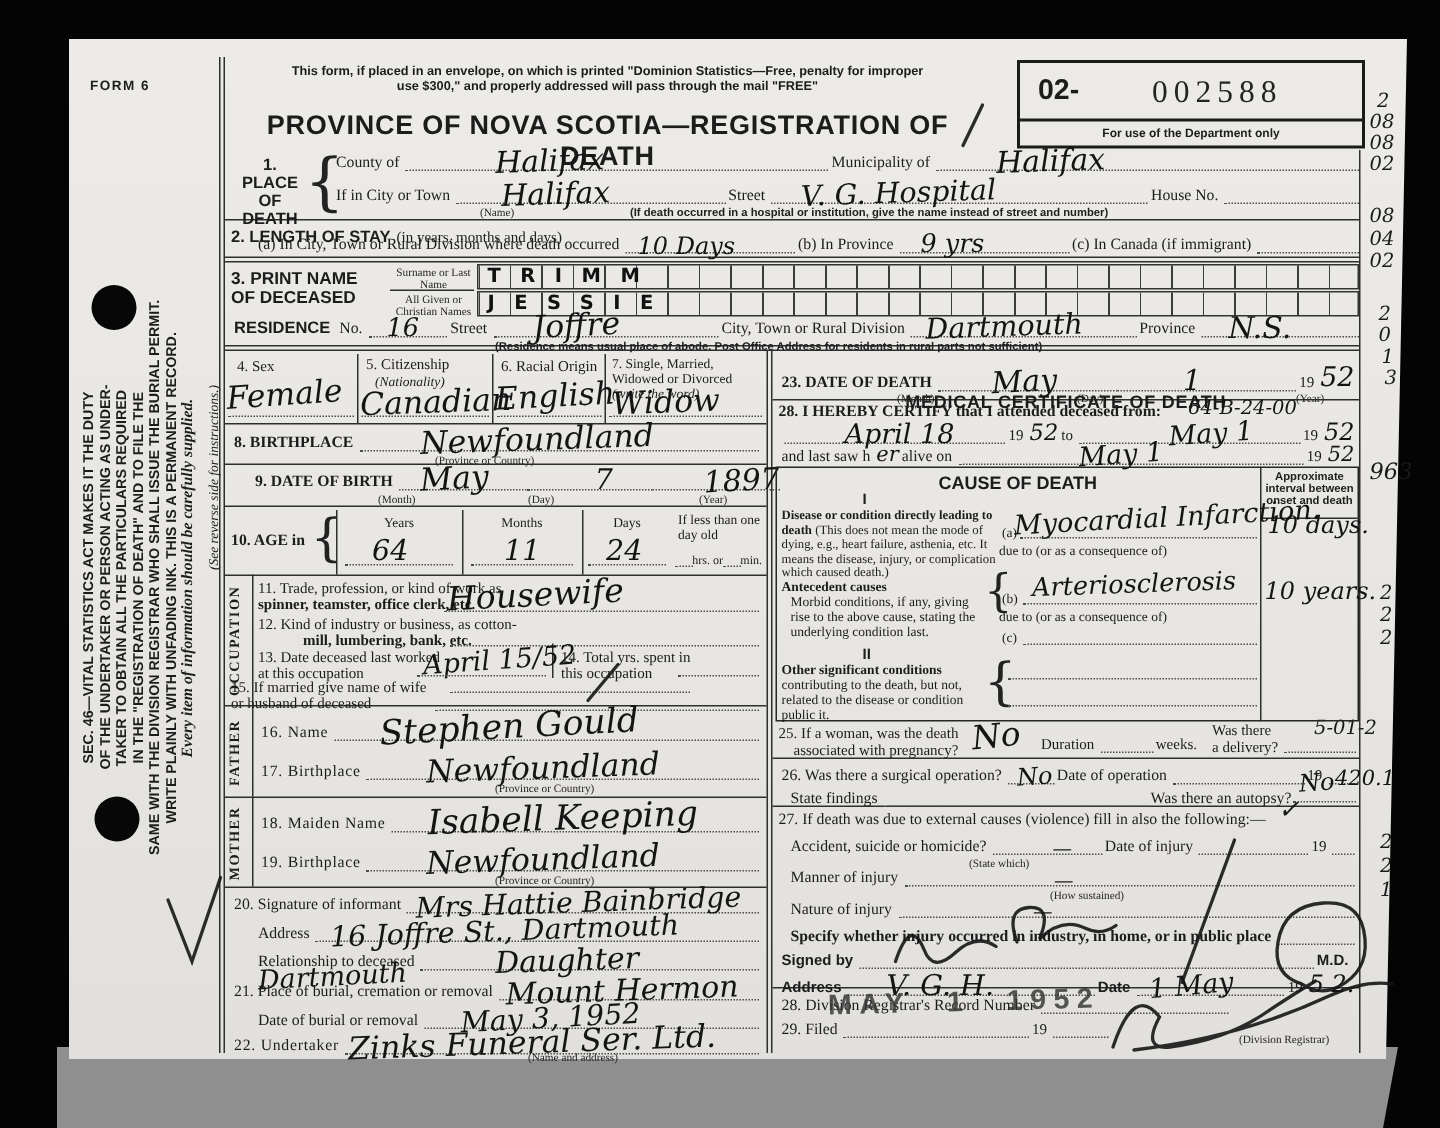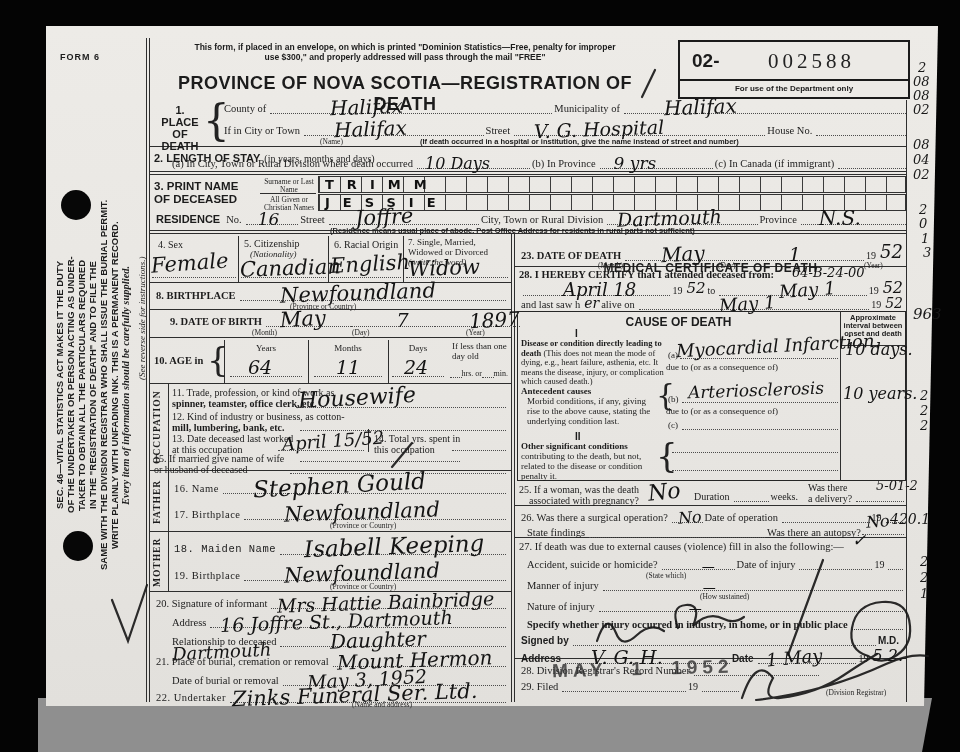--- a/index.html
+++ b/index.html
@@ -265,21 +265,21 @@
     <span>min.</span>
   </div>
 
   <div class="abs vtext sr b" style="left:152px;top:386px;width:15px;height:82px;font-size:9.5px;letter-spacing:1px;">OCCUPATION</div>
   <div class="abs s10" style="left:172px;top:387px;line-height:11px;">
     <div>11. Trade, profession, or kind of work as</div>
     <div class="b">spinner, teamster, office clerk, etc.</div>
   </div>
   <span class="abs hw" style="left:298px;top:387px;font-size:22px;transform:rotate(-3deg);">Housewife</span>
   <div class="abs" style="left:296px;top:407px;width:210px;border-bottom:1px dotted #4c4c4c;"></div>
-  <div class="abs s10" style="left:172px;top:411px;line-height:11px;">
+  <div class="abs s10" style="left:172px;top:411px;line-height:11px;text-align:center;">
     <div>12. Kind of industry or business, as cotton-</div>
     <div class="b">mill, lumbering, bank, etc.</div>
   </div>
   <div class="abs" style="left:300px;top:430px;width:206px;border-bottom:1px dotted #4c4c4c;"></div>
   <div class="abs s10" style="left:172px;top:433px;line-height:11px;">
     <div>13. Date deceased last worked</div>
     <div>at this occupation</div>
   </div>
   <span class="abs hw" style="left:282px;top:432px;font-size:18px;transform:rotate(-4deg);">April 15/52</span>
   <div class="abs" style="left:278px;top:450px;width:86px;border-bottom:1px dotted #4c4c4c;"></div>
@@ -305,21 +305,21 @@
   <div class="abs row" style="left:172px;top:505px;width:334px;height:15px;">
     <span class="t s105" style="letter-spacing:.5px;">17. Birthplace</span>
     <span class="f">
         <span class="hw" style="font-size:21px;left:40px;transform:rotate(-2deg);">Newfoundland</span>
       </span>
   </div>
   <div class="abs cap" style="left:330px;top:521px;">(Province or Country)</div>
 
   <div class="abs vtext sr b" style="left:152px;top:536px;width:15px;height:52px;font-size:9.5px;letter-spacing:1px;">MOTHER</div>
   <div class="abs row" style="left:172px;top:540px;width:334px;height:15px;">
-    <span class="t s105" style="letter-spacing:.5px;font-family:Liberation Mono, monospace;">18. Maiden Name</span>
+    <span class="t s105" style="letter-spacing:.5px;">18. Maiden Name</span>
     <span class="f">
         <span class="hw" style="font-size:23px;left:24px;transform:rotate(-2deg);">Isabell Keeping</span>
       </span>
   </div>
   <div class="abs row" style="left:172px;top:566px;width:334px;height:15px;">
     <span class="t s105" style="letter-spacing:.5px;">19. Birthplace</span>
     <span class="f">
         <span class="hw" style="font-size:21px;left:40px;transform:rotate(-2deg);">Newfoundland</span>
       </span>
   </div>
@@ -429,21 +429,21 @@
   <div class="abs" style="left:682px;top:402px;width:156px;border-bottom:1px dotted #4c4c4c;"></div>
   <span class="abs hw" style="left:843px;top:386px;font-size:16px;">10 years.</span>
   <div class="abs s9" style="left:666px;top:406px;">due to (or as a consequence of)</div>
   <span class="abs s9" style="left:668px;top:420px;">(c)</span>
   <div class="abs" style="left:682px;top:429px;width:156px;border-bottom:1px dotted #4c4c4c;"></div>
   <div class="abs sans b s10" style="left:575px;top:431px;">II</div>
   <div class="abs s9" style="left:521px;top:441px;width:150px;line-height:10px;">
     <div class="b">Other significant conditions</div>
     <div>contributing to the death, but not,</div>
     <div>related to the disease or condition</div>
-    <div>penalty it.</div>
+    <div>public it.</div>
   </div>
   <div class="abs brace" style="left:656px;top:438px;font-size:34px;">{</div>
   <div class="abs" style="left:672px;top:452px;width:166px;border-bottom:1px dotted #4c4c4c;"></div>
   <div class="abs" style="left:672px;top:470px;width:166px;border-bottom:1px dotted #4c4c4c;"></div>
 
   <div class="abs s10" style="left:519px;top:484px;line-height:11px;">
     <div>25. If a woman, was the death</div>
     <div style="padding-left:10px;">associated with pregnancy?</div>
   </div>
   <span class="abs hw" style="left:648px;top:481px;font-size:22px;transform:rotate(-6deg);">No</span>

